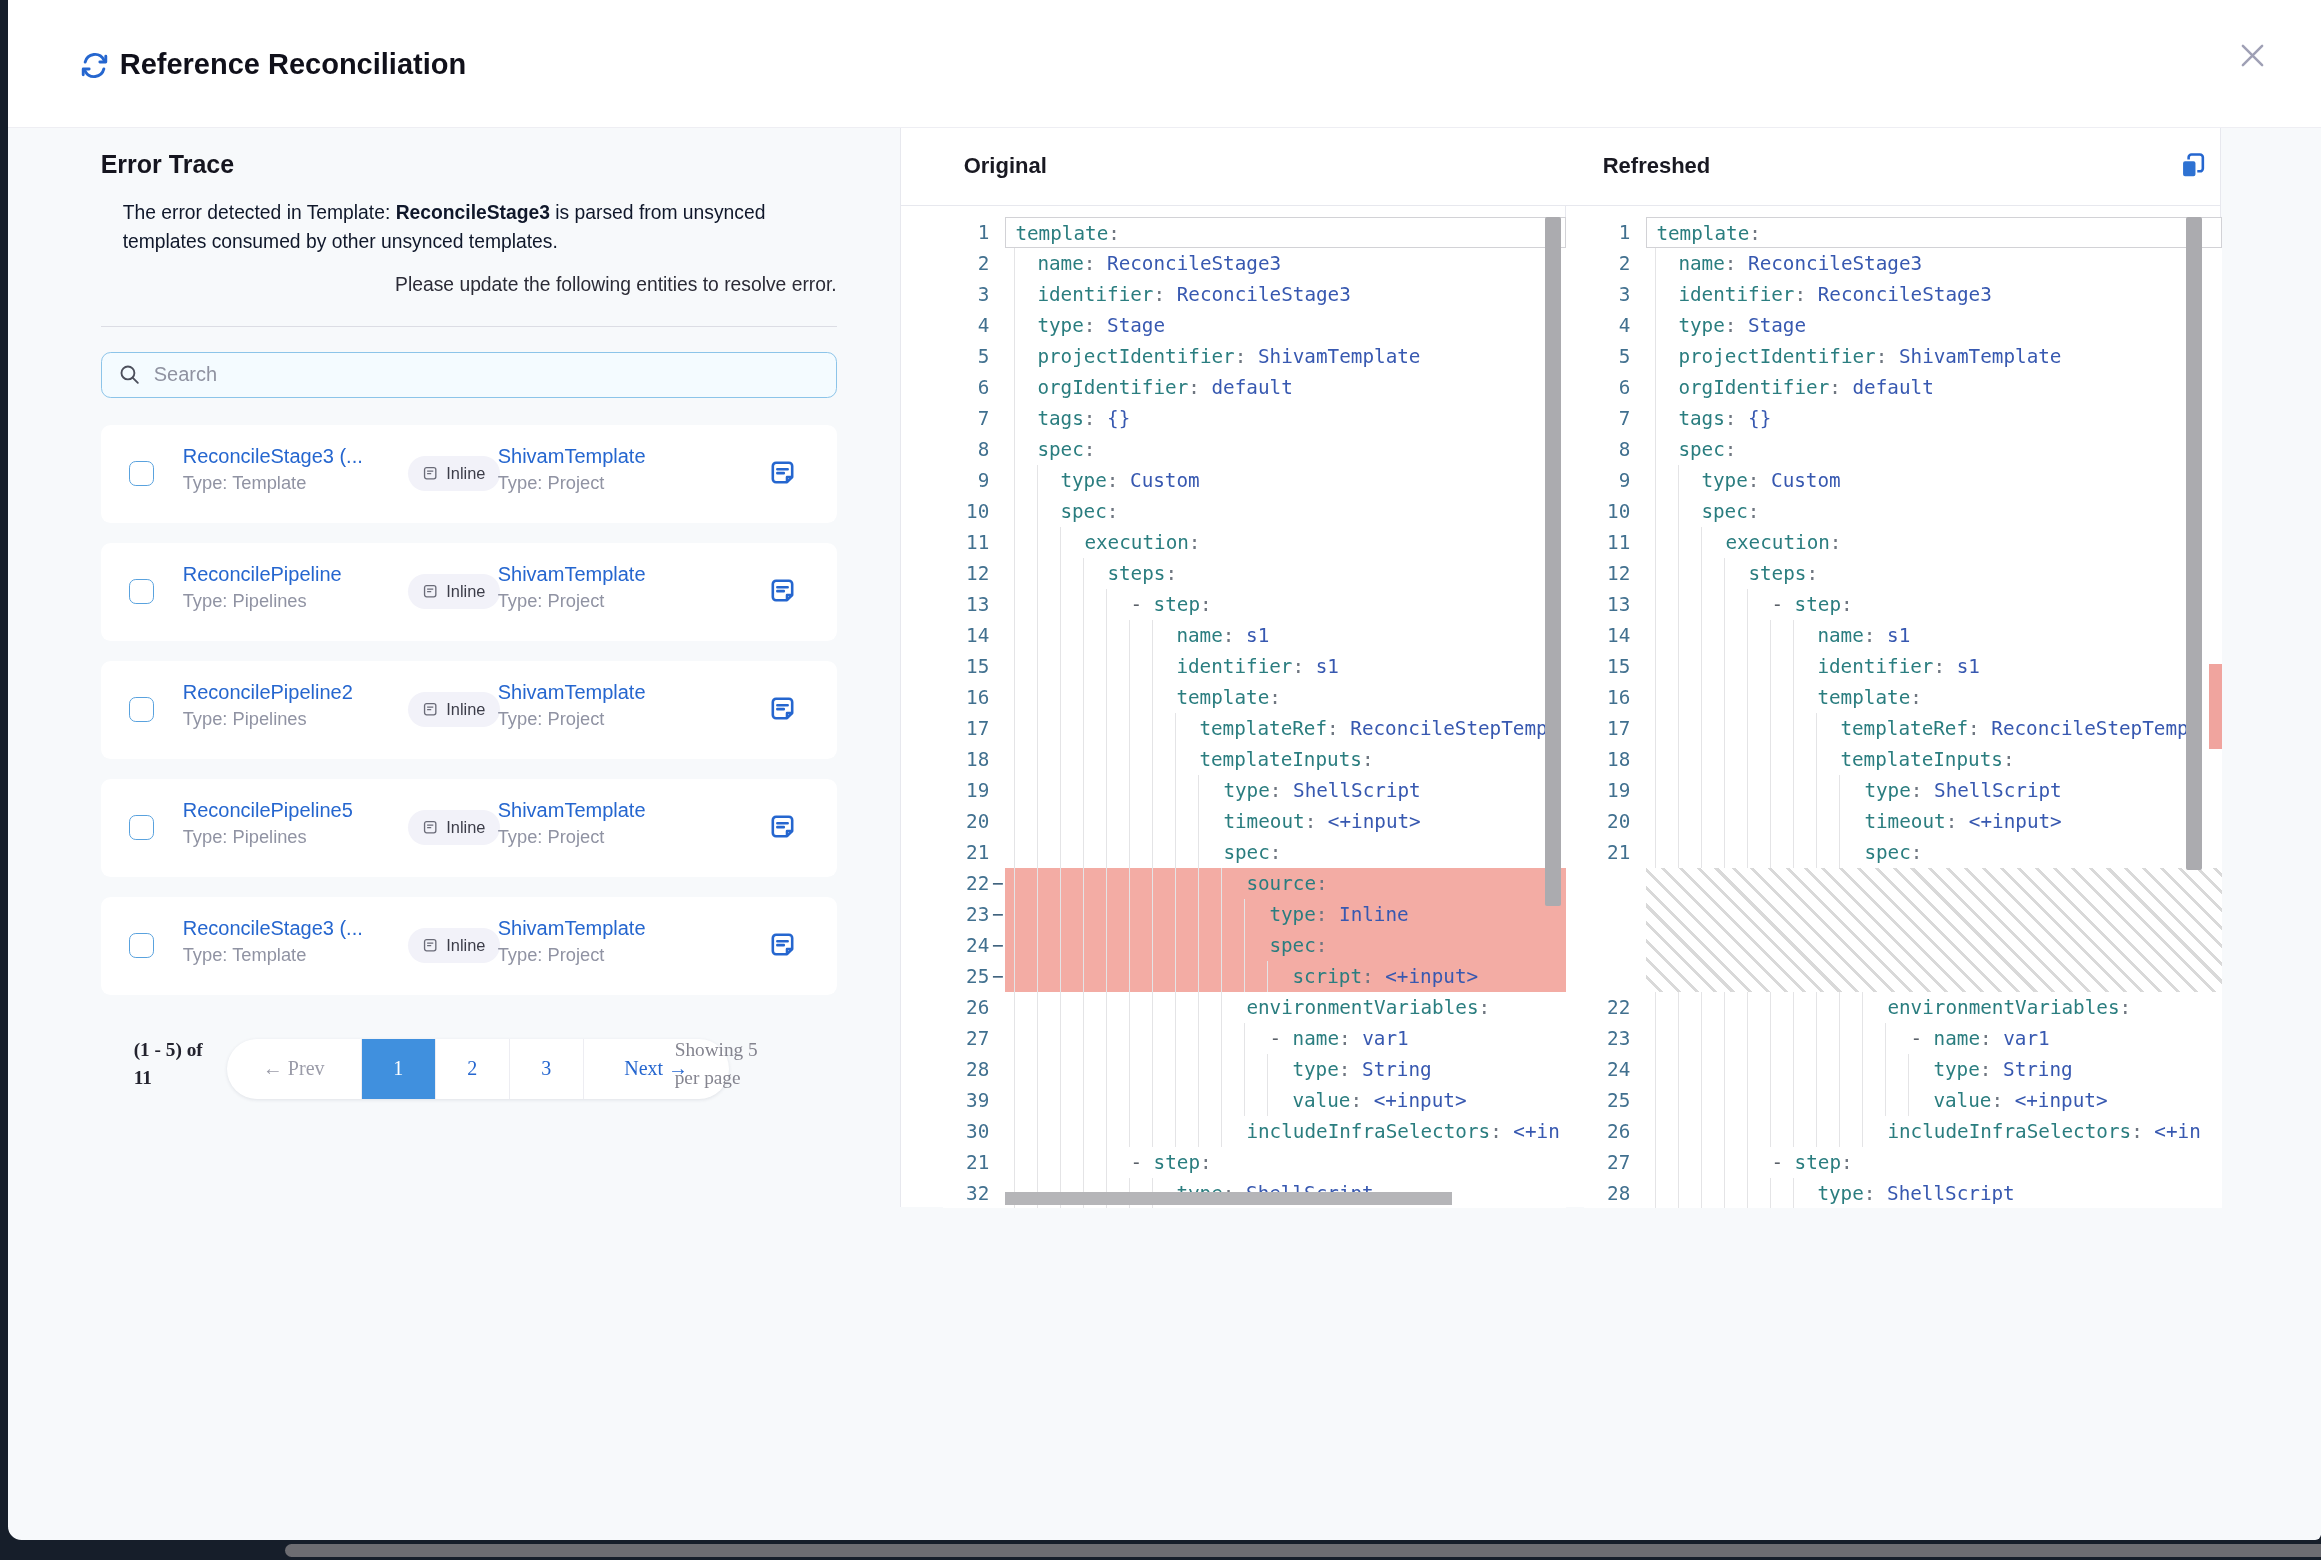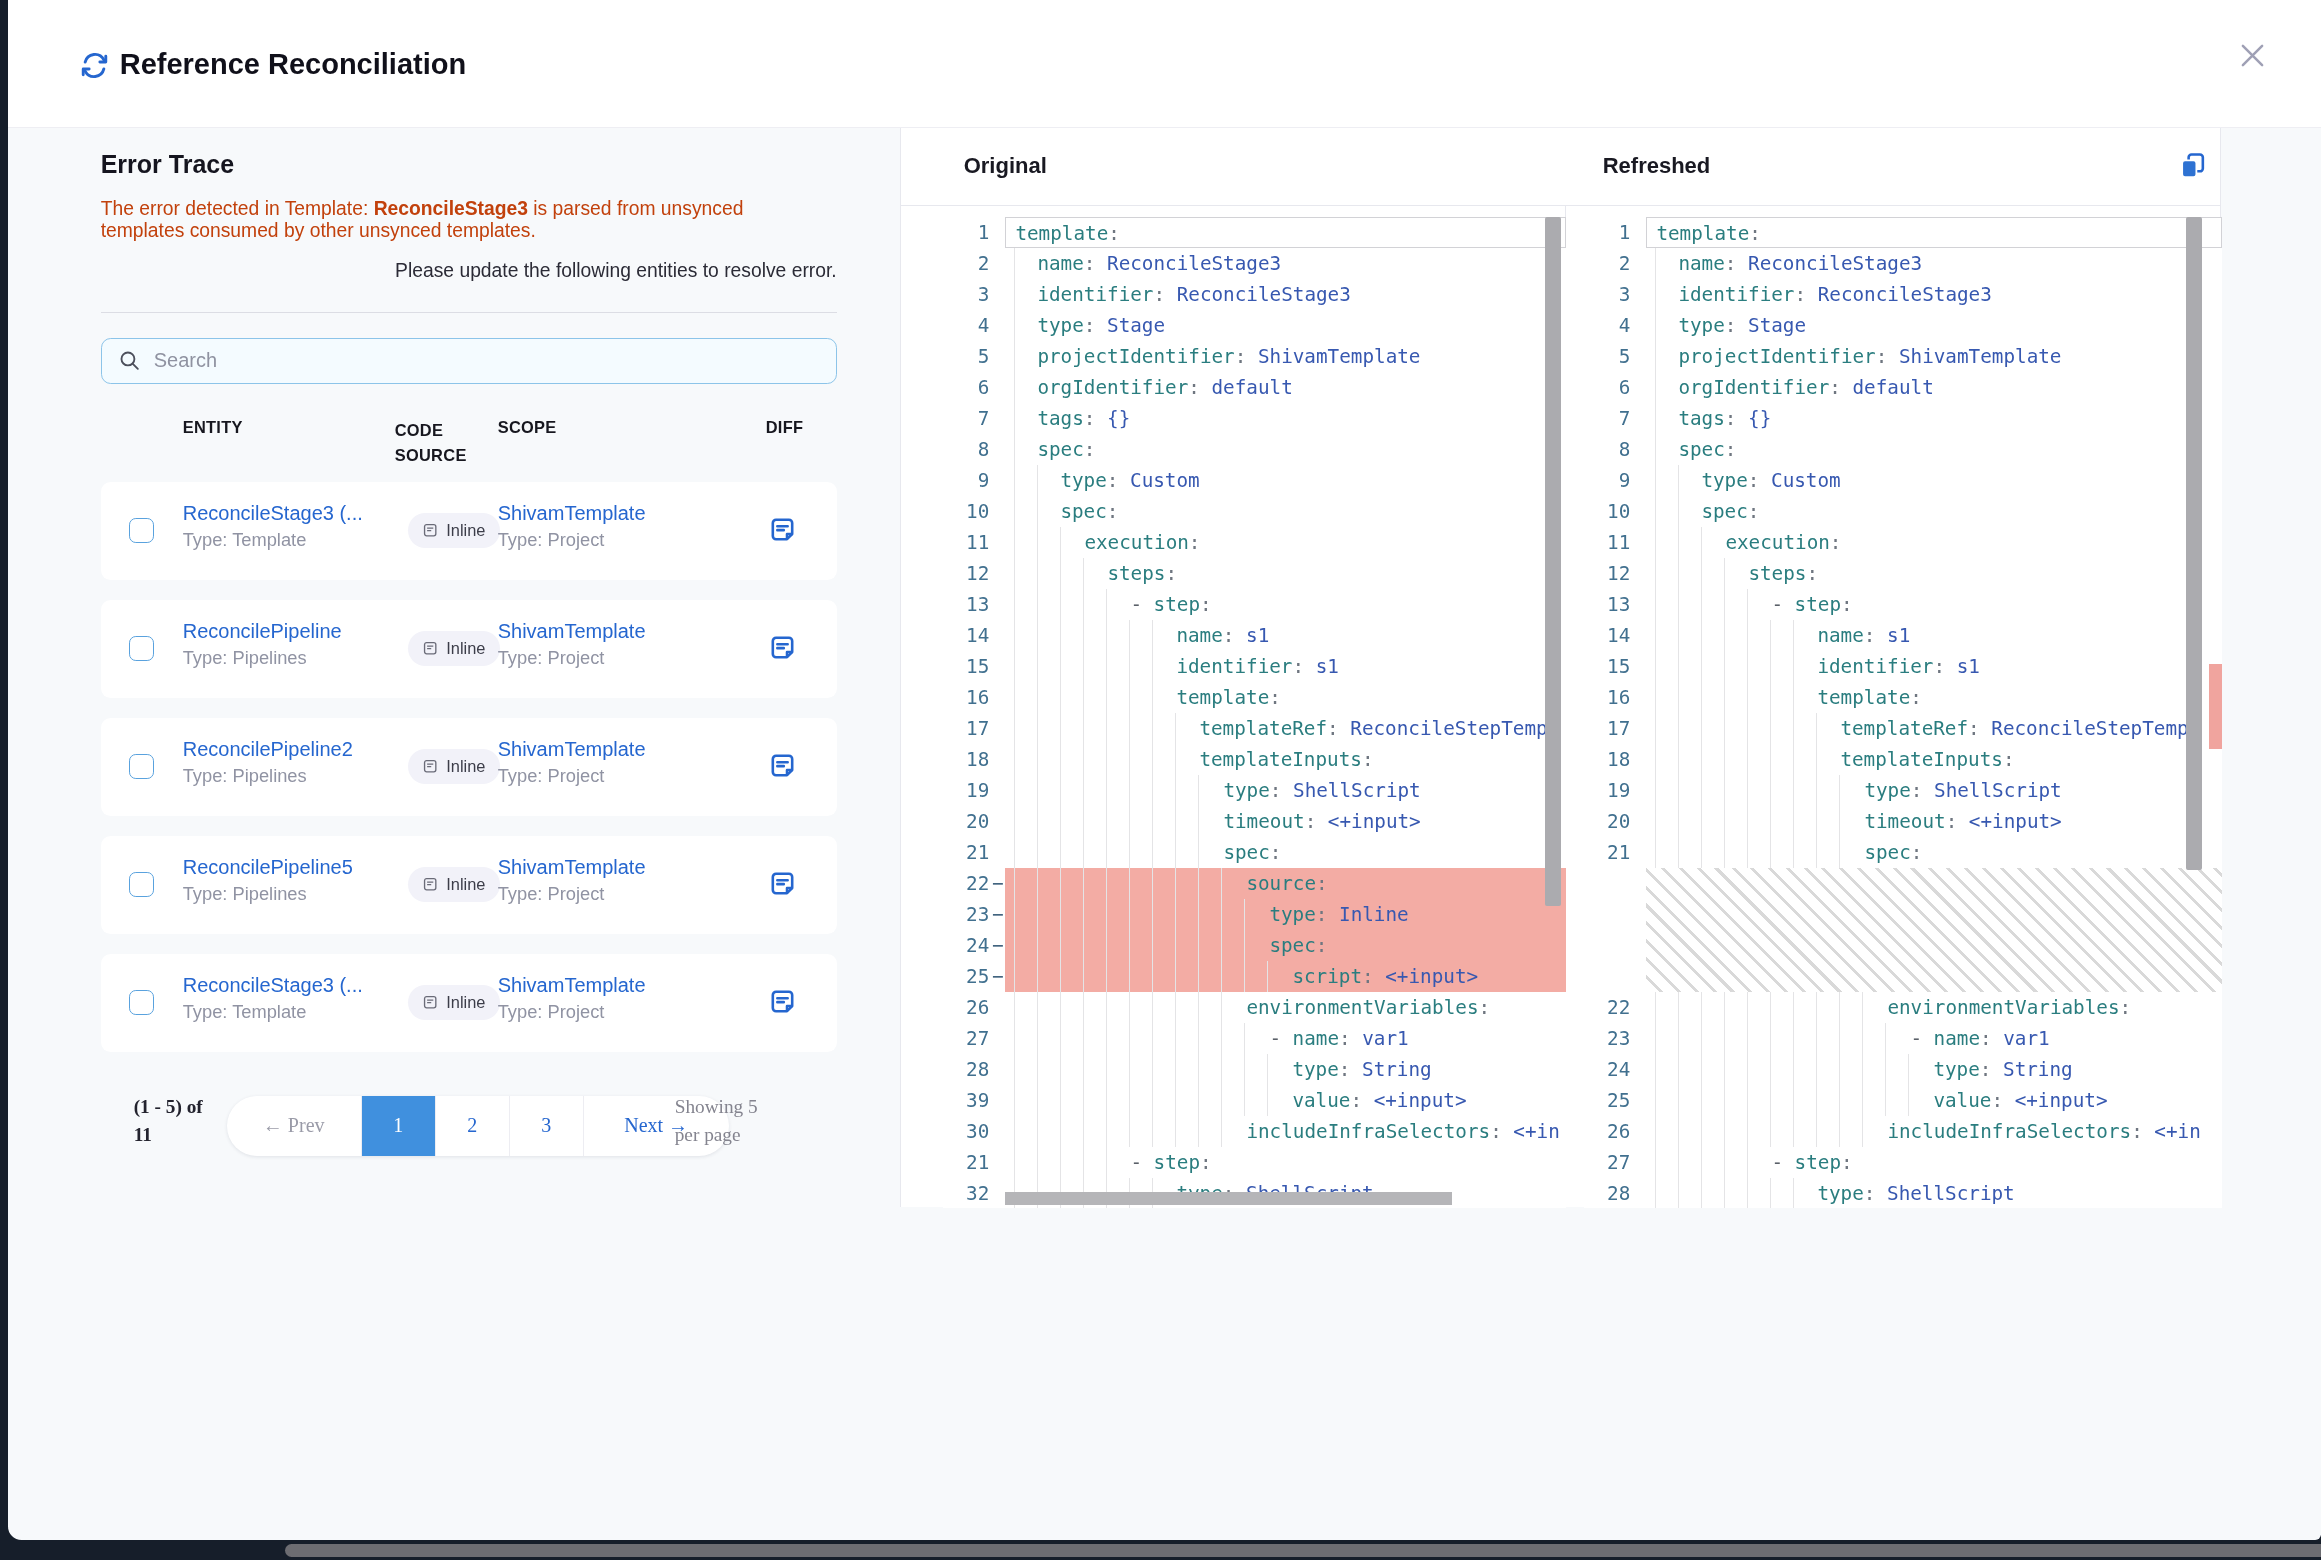--- a/index.html
+++ b/index.html
@@ -14,21 +14,21 @@
   
   .hdr { position:absolute; left:0; top:0; right:0; height:128px; background:#ffffff;
          border-bottom:1px solid #eeeef3; }
   .hdr-title { position:absolute; left:112px; top:48px; font-size:29px; font-weight:700; color:#10101a; }
   .sync-icon { position:absolute; left:70px; top:49px; width:33px; height:33px; }
   .close-btn { position:absolute; right:52px; top:39px; width:33px; height:33px; cursor:pointer; }
 
   
   .panel-left { position:absolute; left:93px; top:150px; width:736px; }
   .et-heading { font-size:25px; font-weight:700; color:#15151f; margin-bottom:19.3px; }
-  .et-desc { font-size:19.3px; line-height:22px; color:#c2410c; width:666px; margin-bottom:13.5px; }
+  .et-desc { font-size:19.3px; line-height:29px; color:#0f172a; width:666px; margin-bottom:13.5px;margin-left:22px; }
   .et-desc b { font-weight:700; }
   .et-desc2 { font-size:19.3px; line-height:29px; color:#2b2b36; margin-bottom:27px;text-align:right; }
   .btn-green { display:inline-block; background:#a9d7a4; color:#ffffff; font-size:20px; font-weight:700;
                border:none; border-radius:11.6px; padding:14.5px 33px; margin-bottom:39px; }
   .divider { height:1px; background:#dcdde4; margin-bottom:25px; }
   .searchbox { height:46px; border:1.4px solid #8cc4e9; background:#f4fbff; border-radius:9.7px;
                display:flex; align-items:center; padding:0 15.4px; margin-bottom:27px; }
   .searchbox input { border:none; outline:none; background:transparent; font-size:20px; color:#333;
                margin-left:11.6px; width:579px; font-family:"Liberation Sans",sans-serif; }
   .searchbox input::placeholder { color:#8f92a1; }
@@ -133,26 +133,20 @@
     <div class="searchbox">
       <span>
         <svg viewBox="0 0 24 24" width="25" height="25" fill="none" stroke="#4c4f5c" stroke-width="1.8" stroke-linecap="round">
           <circle cx="10.5" cy="10.5" r="6.2"></circle>
             <path d="M15.2 15.2L20 20"></path>
         </svg>
       </span>
       <input type="text" placeholder="Search" style="">
     </div>
 
-    <div class="tbl-head">
-      <span class="th th-entity">ENTITY</span>
-      <span class="th th-code">CODE SOURCE</span>
-      <span class="th th-scope">SCOPE</span>
-      <span class="th th-diff">DIFF</span>
-    </div>
 
     <div class="rows" id="rows">
         <div class="row">
           <span class="cb"></span>
           <div class="ent">
             <span class="lnk">ReconcileStage3 (...</span>
             <div class="sub">Type: Template</div>
           </div>
           <div class="badge">
             <svg viewBox="0 0 16 16" width="16.4" height="16.4" fill="none" stroke="#6a6b78" stroke-width="1.3">

